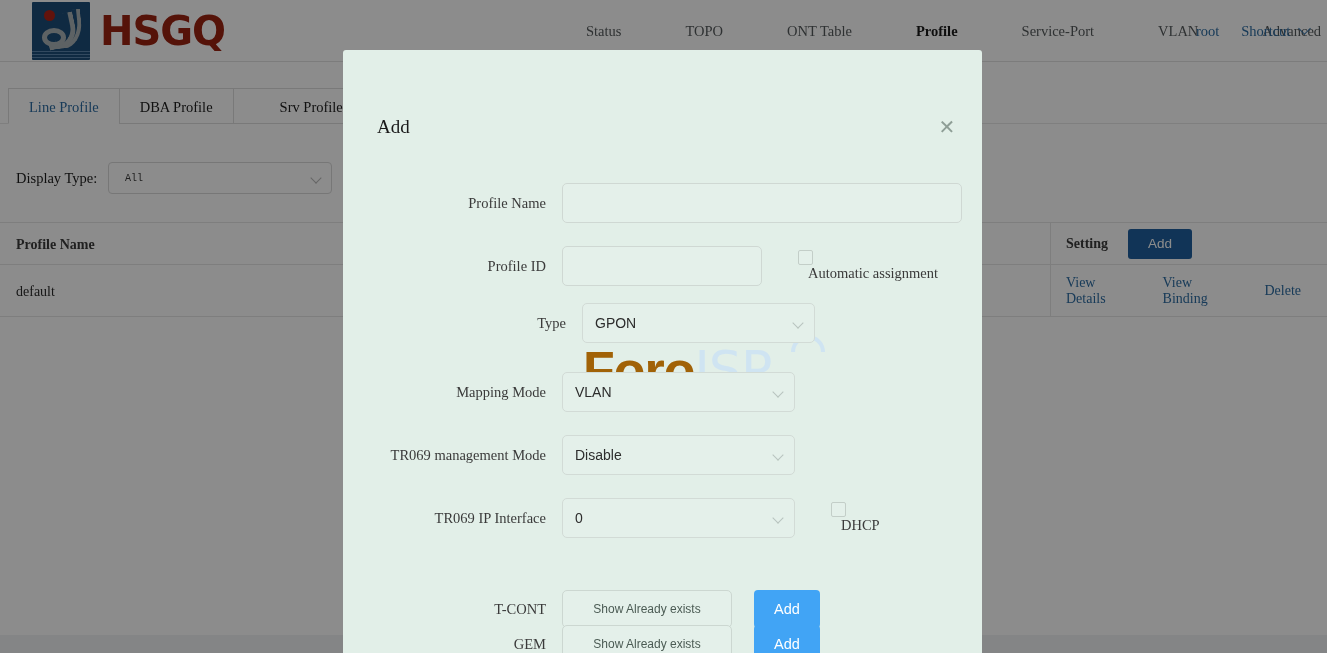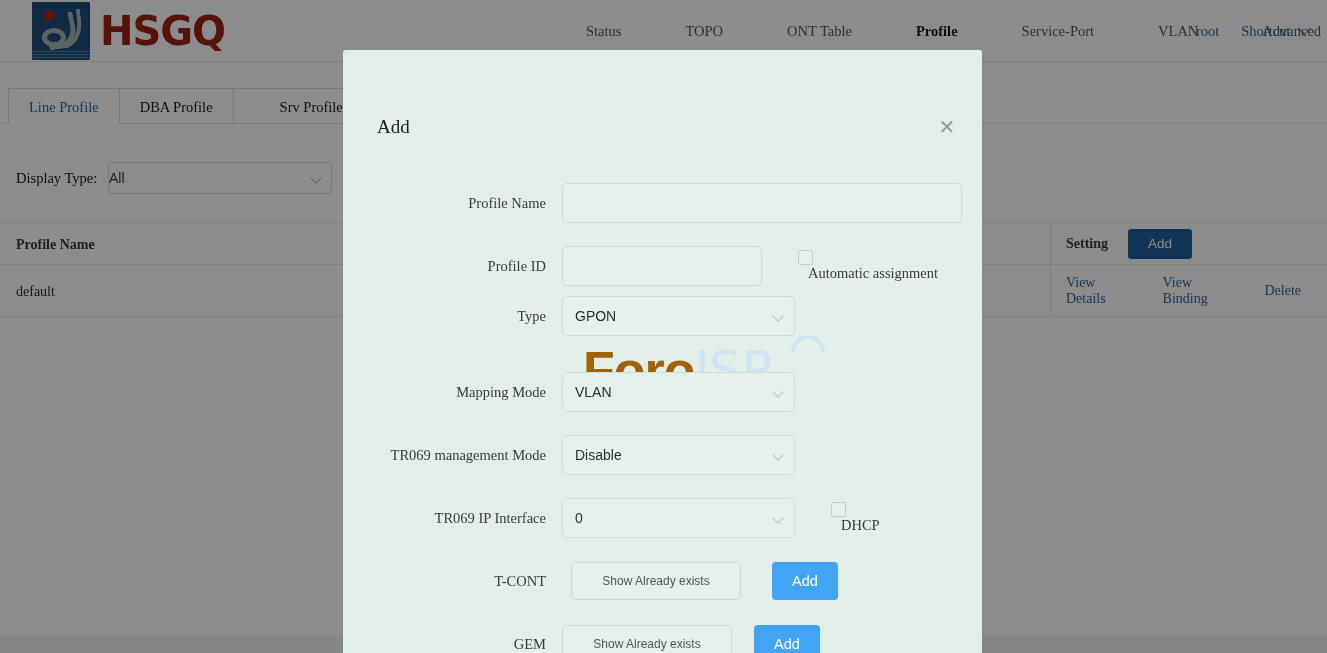--- a/index.html
+++ b/index.html
@@ -80,22 +80,22 @@
     border:1px solid #dcdcdc; border-right:none; background:#fff; cursor:pointer;
     white-space:nowrap;
   }
   .tab:last-child { border-right:4px solid #0f766e;padding-left:46px; }
   .tab.active { color:#2d6ca2; border-bottom-color:#fff; }
 
   .filterbar { position:absolute; left:0; top:124px; width:1327px; height:98px; background:#fff; }
   .filter-label { position:absolute; left:16px; top:170px; font-size:14.5px; color:#1c1c1c; }
   .select-box {
     position:absolute; border:1px solid #d9d9d9; border-radius:4px; background:#fff;
-    height:32px; display:flex; align-items:center; padding:0 0; font-size:14px;
-    color:#3b3b3b; font-family:Liberation Sans, sans-serif;
+    height:32px; display:flex; align-items:center; padding:0 16px; font-size:10px;
+    color:#3b3b3b; font-family:Liberation Mono, monospace;
   }
   .select-box .sel-chev {
     position:absolute; right:11px; top:11px; width:8px; height:8px;
     border-right:1.4px solid #b9b9b9; border-bottom:1.4px solid #b9b9b9;
     transform:rotate(45deg);
   }
   #display-type-select { left:108px; top:162px; width:224px; }
 
   
   .table { position:absolute; left:0; top:222px; width:1327px; }
@@ -296,21 +296,21 @@
 
       <div class="frow" style="top:192px;">
         <div class="flabel">Profile ID</div>
         <input class="finput short" type="text" value="" style="">
         <div class="cb-wrap" style="margin-left:36px;">
           <div class="cb"></div>
           <div class="cb-label">Automatic assignment</div>
         </div>
       </div>
 
-      <div class="frow" style="top:242px;">
+      <div class="frow" style="top:249px;padding-left:20px;">
         <div class="flabel">Type</div>
         <div class="fselect">
           <span>GPON</span>
           <span class="sel-chev"></span>
         </div>
       </div>
 
       <div class="frow" style="top:318px;">
         <div class="flabel">Mapping Mode</div>
         <div class="fselect">
@@ -332,21 +332,21 @@
         <div class="fselect">
           <span>0</span>
           <span class="sel-chev"></span>
         </div>
         <div class="cb-wrap" style="margin-left:36px;">
           <div class="cb"></div>
           <div class="cb-label">DHCP</div>
         </div>
       </div>
 
-      <div class="frow" style="top:507px;gap:9px;">
+      <div class="frow" style="top:535px;">
         <div class="flabel">T-CONT</div>
         <button class="ghost-btn">Show Already exists</button>
         <button class="blue-btn">Add</button>
       </div>
 
       <div class="frow" style="top:570px;">
         <div class="flabel">GEM</div>
         <button class="ghost-btn">Show Already exists</button>
         <button class="blue-btn">Add</button>
       </div>

